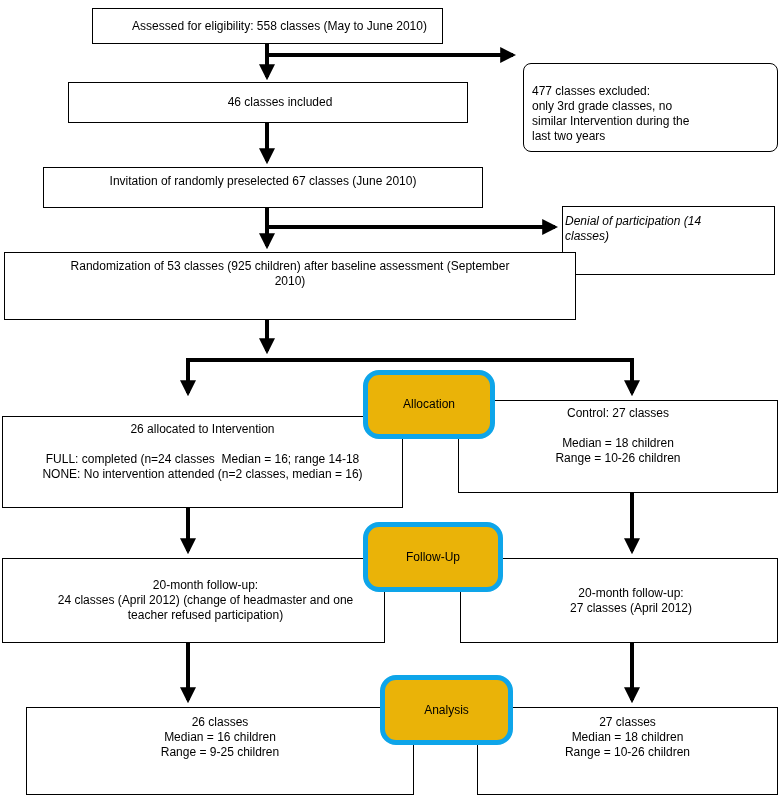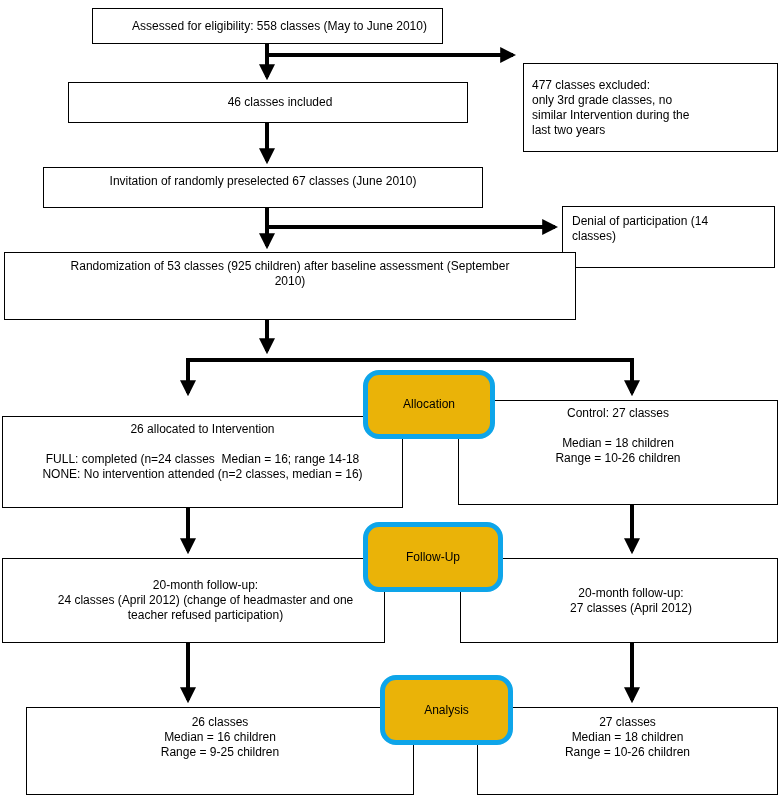--- a/index.html
+++ b/index.html
@@ -81,41 +81,41 @@
       <path d="M632 358 L632 393" marker-end="url(#arrow)"></path>
       <path d="M188 492 L188 551" marker-end="url(#arrow)"></path>
       <path d="M632 493 L632 551" marker-end="url(#arrow)"></path>
       <path d="M188 643 L188 700" marker-end="url(#arrow)"></path>
       <path d="M632 643 L632 700" marker-end="url(#arrow)"></path>
     </g>
   </svg>
 
   <div class="box nowrap v-center" style="left:92px; top:8px; width:351px; height:36px;">Assessed for eligibility: 558 classes  (May to June 2010)</div>
 
-  <div class="box left-text" style="left:523px; top:63px; width:255px; height:89px; padding:14px 8px;">477 classes excluded:
+  <div class="box left-text" style="left:523px; top:63px; width:255px; height:89px; padding:20px 8px;border-radius:8px;">477 classes excluded:
 only 3rd grade classes, no
 similar Intervention during the
 last two years</div>
 
   <div class="box nowrap v-center" style="left:68px; top:82px; width:400px; height:41px;">46 classes included</div>
 
   <div class="box nowrap" style="left:43px; top:167px; width:440px; height:41px; padding-top:6px;">Invitation of randomly preselected 67 classes (June 2010)</div>
 
-  <div class="box left-text" style="left:562px; top:206px; width:213px; height:62px; padding:7px 9px;">Denial of participation (14
+  <div class="box left-text" style="left:562px; top:206px; width:213px; height:69px; padding:7px 2px;font-style:italic;">Denial of participation (14
 classes)</div>
 
   <div class="box" style="left:4px; top:252px; width:572px; height:68px; padding-top:6px;">Randomization of 53 classes (925 children) after baseline assessment (September
 2010)</div>
 
   <div class="box" style="left:2px; top:400px; width:401px; height:92px; padding-top:5px;margin-top:16px;">26 allocated to Intervention
 
 FULL: completed (n=24 classes  Median = 16; range 14-18
 NONE: No intervention attended (n=2 classes, median = 16)</div>
 
-  <div class="box" style="left:458px; top:400px; width:320px; height:105px; padding-top:5px;">Control: 27 classes
+  <div class="box" style="left:458px; top:400px; width:320px; height:93px; padding-top:5px;">Control: 27 classes
 
 Median = 18 children
 Range = 10-26 children</div>
 
   <div class="stage-box" style="left:363px; top:370px; width:132px; height:69px;">Allocation</div>
 
   <div class="box v-center" style="left:2px; top:558px; width:383px; height:85px;">20-month follow-up:
 24 classes (April 2012) (change of headmaster and one
 teacher refused participation)</div>
 

